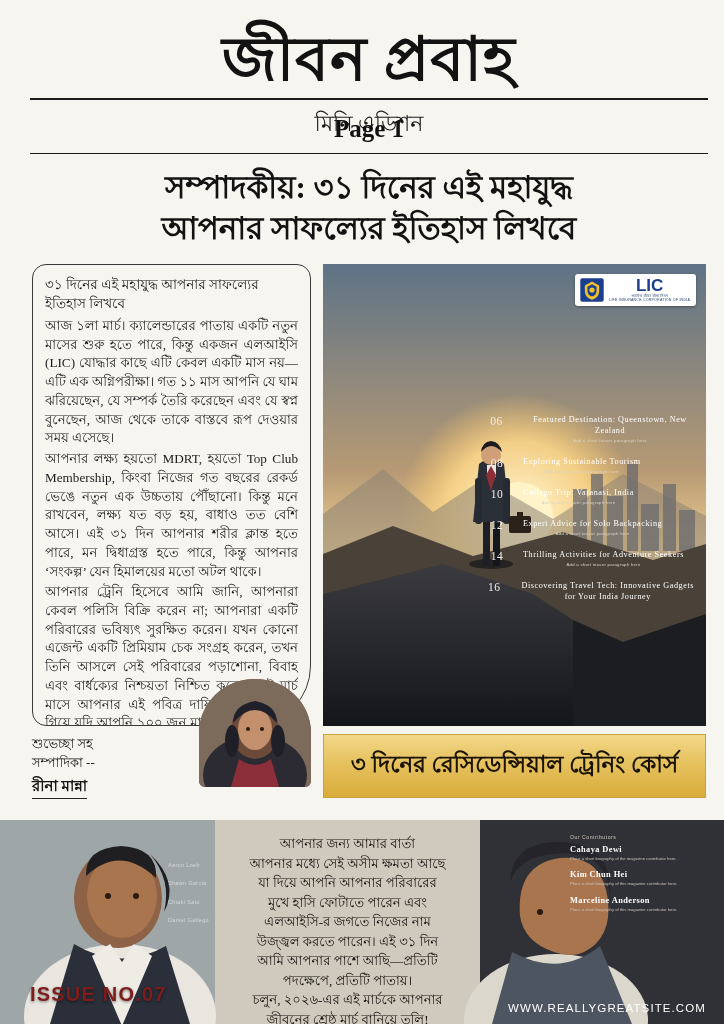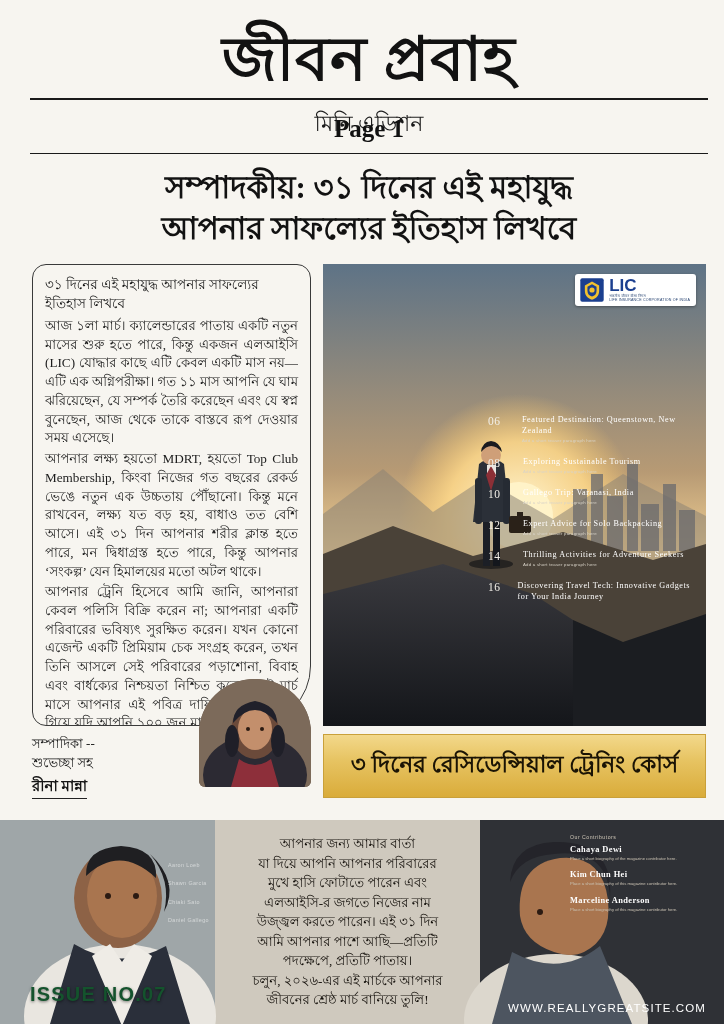--- a/index.html
+++ b/index.html
@@ -134,20 +134,21 @@
   .col-right {
     width: 383px;
     position: relative;
   }
   .mag {
     position: relative;
     width: 100%;
     height: 462px;
     overflow: hidden;
     background: #3c4a58;
+    text-align: center;
   }
   .lic-badge {
     position: absolute;
     top: 10px; right: 10px;
     background: #ffffff;
     border-radius: 3px;
     padding: 3px 6px 3px 4px;
     display: flex;
     align-items: center;
     gap: 4px;
@@ -283,21 +284,21 @@
     line-height: 3.4;
     letter-spacing: .4px;
   }
   .issue-tag {
     position: absolute;
     left: 30px; bottom: 18px;
     font-family: "Liberation Sans", sans-serif;
     font-weight: bold;
     font-size: 20px;
     letter-spacing: 1.2px;
-    color: #14532d;
+    color: #7f1d1d;
     text-shadow: 0 1px 3px rgba(0,0,0,.5);
   }
   .website {
     position: absolute;
     right: 18px; bottom: 10px;
     font-family: "Liberation Sans", sans-serif;
     font-size: 11.5px;
     letter-spacing: 1.1px;
     color: #fff;
   }
@@ -325,22 +326,22 @@
   <div class="content">
 
     <div class="col-left">
       <div class="article-box">
         <div class="article-title">৩১ দিনের এই মহাযুদ্ধ আপনার সাফল্যের ইতিহাস লিখবে</div>
         <div class="article-p">আজ ১লা মার্চ। ক্যালেন্ডারের পাতায় একটি নতুন মাসের শুরু হতে পারে, কিন্তু একজন এলআইসি (LIC) যোদ্ধার কাছে এটি কেবল একটি মাস নয়—এটি এক অগ্নিপরীক্ষা। গত ১১ মাস আপনি যে ঘাম ঝরিয়েছেন, যে সম্পর্ক তৈরি করেছেন এবং যে স্বপ্ন বুনেছেন, আজ থেকে তাকে বাস্তবে রূপ দেওয়ার সময় এসেছে।</div>
         <div class="article-p">আপনার লক্ষ্য হয়তো MDRT, হয়তো Top Club Membership, কিংবা নিজের গত বছরের রেকর্ড ভেঙে নতুন এক উচ্চতায় পৌঁছানো। কিন্তু মনে রাখবেন, লক্ষ্য যত বড় হয়, বাধাও তত বেশি আসে। এই ৩১ দিন আপনার শরীর ক্লান্ত হতে পারে, মন দ্বিধাগ্রস্ত হতে পারে, কিন্তু আপনার ‘সংকল্প’ যেন হিমালয়ের মতো অটল থাকে।</div>
         <div class="article-p">আপনার ট্রেনি হিসেবে আমি জানি, আপনারা কেবল পলিসি বিক্রি করেন না; আপনারা একটি পরিবারের ভবিষ্যৎ সুরক্ষিত করেন। যখন কোনো এজেন্ট একটি প্রিমিয়াম চেক সংগ্রহ করেন, তখন তিনি আসলে সেই পরিবারের পড়াশোনা, বিবাহ এবং বার্ধক্যের নিশ্চয়তা নিশ্চিত করেন। এই মার্চ মাসে আপনার এই পবিত্র দায়িত্ব পালন করতে গিয়ে যদি আপনি ১০০ জন মানুষের ‘না’ শোনেন, তবে জানবেন আপনি ১০১ নম্বর ‘হ্যা’-এর খুব কাছে পৌঁছে গেছেন।</div>
       </div>
       <div class="signoff">
+        <div>শুভেচ্ছা সহ</div>
         <div>সম্পাদিকা --</div>
-        <div>শুভেচ্ছা সহ</div>
         <div class="name">রীনা মান্না</div>
       </div>
 
       <div class="editor-photo">
         <svg width="112" height="108" viewBox="0 0 112 108">
           <rect width="112" height="108" fill="#7c6a5a"></rect>
           <ellipse cx="56" cy="96" rx="52" ry="40" fill="#2c2a33"></ellipse>
           <ellipse cx="56" cy="52" rx="24" ry="28" fill="#6b4a3a"></ellipse>
           <ellipse cx="56" cy="50" rx="17" ry="21" fill="#c38f6c"></ellipse>
           <path d="M34 44 Q56 18 78 44 Q78 26 56 22 Q34 26 34 44Z" fill="#20202a"></path>
@@ -502,20 +503,21 @@
           <path d="M520 96 q-4 -52 40 -58 q42 -4 48 42 q4 38 -24 52 q-12 6 -30 0 q-30 -10 -34 -36z" fill="#a9754f"></path>
           <path d="M554 34 q54 -6 56 44 q4 -58 -56 -56 q-42 2 -44 40 q10 -26 44 -28z" fill="#24242a"></path>
           <path d="M512 132 q48 26 88 -6 l32 78 h-140z" fill="#4d5560"></path>
           <circle cx="540" cy="92" r="3" fill="#2b1a12"></circle>
         </g>
       </svg>
     </div>
 
     <div class="bottom-msg">
       <div class="lead">আপনার জন্য আমার বার্তা</div>
+      <div>আপনার মধ্যে সেই অসীম ক্ষমতা আছে</div>
       <div>যা দিয়ে আপনি আপনার পরিবারের</div>
       <div>মুখে হাসি ফোটাতে পারেন এবং</div>
       <div>এলআইসি-র জগতে নিজের নাম</div>
       <div>উজ্জ্বল করতে পারেন। এই ৩১ দিন</div>
       <div>আমি আপনার পাশে আছি—প্রতিটি</div>
       <div>পদক্ষেপে, প্রতিটি পাতায়।</div>
       <div>চলুন, ২০২৬-এর এই মার্চকে আপনার</div>
       <div>জীবনের শ্রেষ্ঠ মার্চ বানিয়ে তুলি!</div>
     </div>
 

